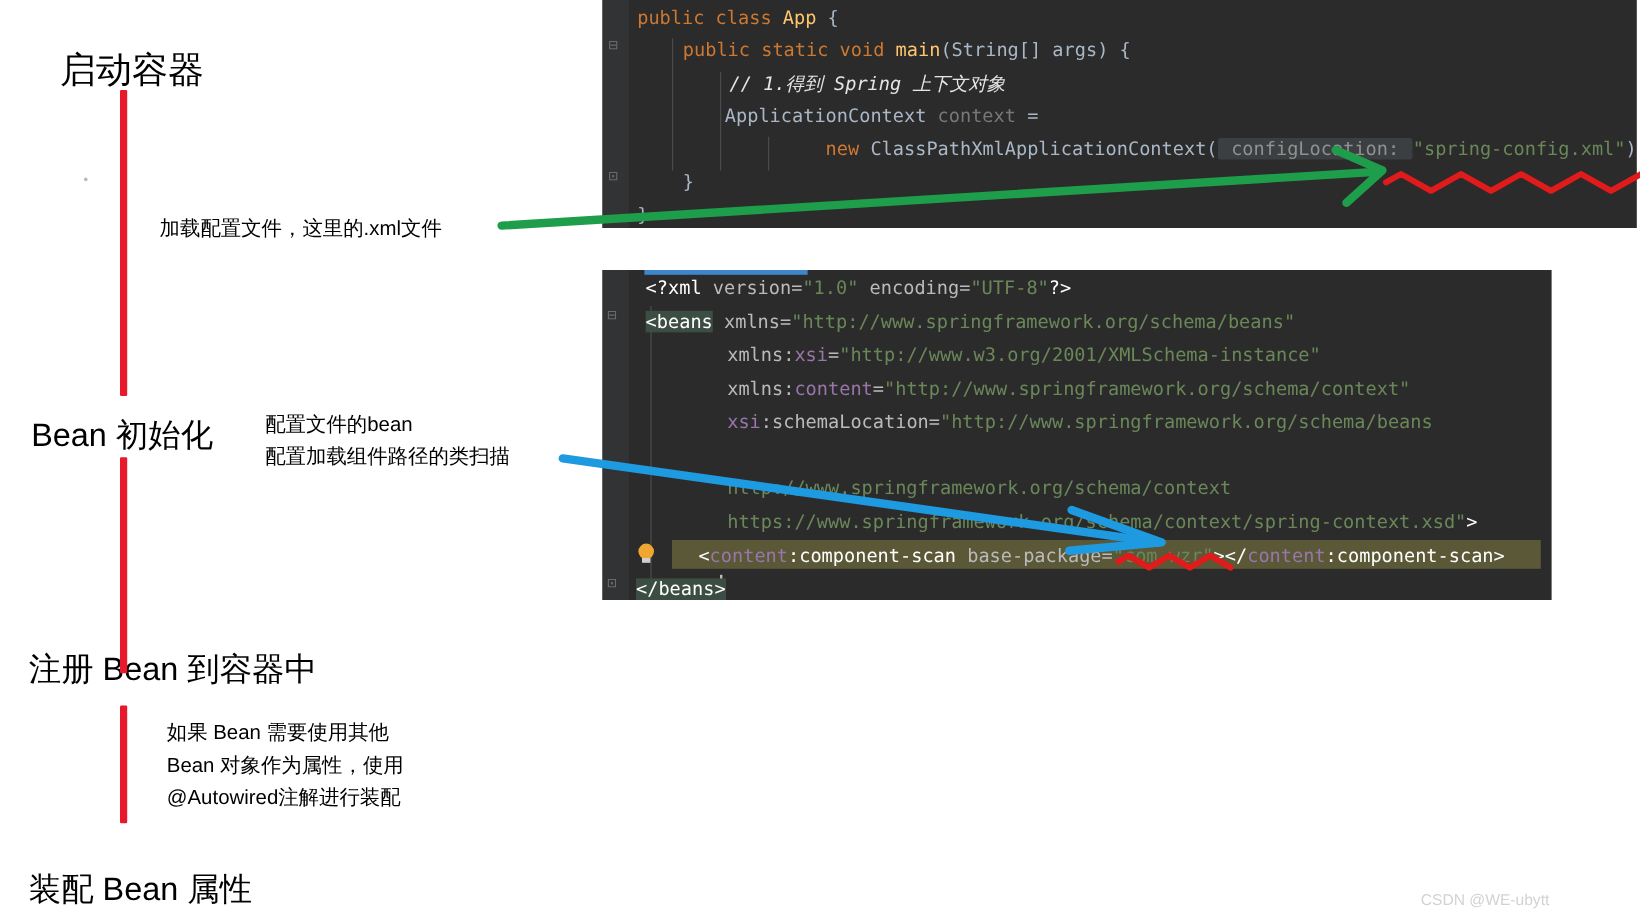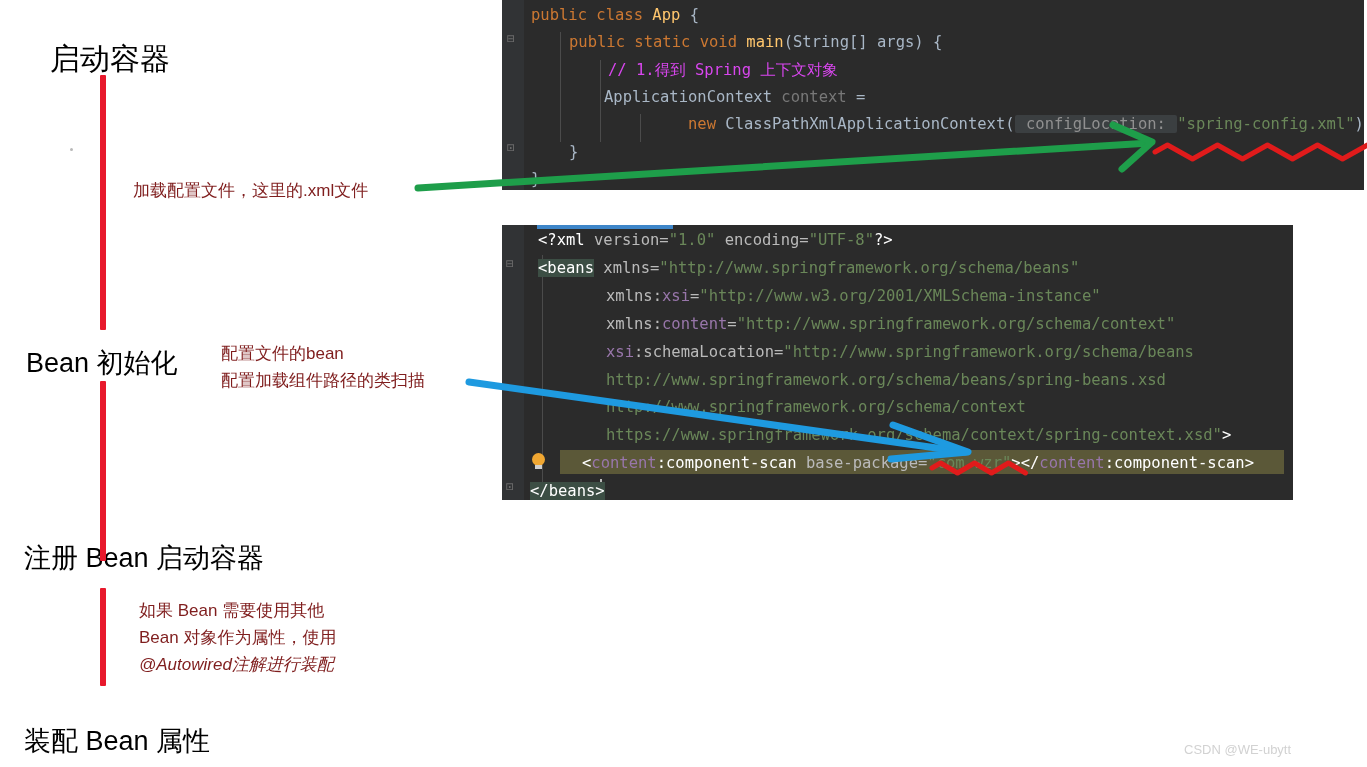--- a/index.html
+++ b/index.html
@@ -25,21 +25,21 @@
   }
   .timeline-bar {
     position: absolute;
     width: 6px;
     background: #e8192c;
     border-radius: 1px;
   }
 
   .note-red {
     position: absolute;
-    color: #7f1d1d;
+    color: #000000;
     font-family: "Liberation Sans", sans-serif;
     white-space: nowrap;
     line-height: 1.55;
   }
 
   .tiny-dot {
     position: absolute;
     width: 3px;
     height: 3px;
     background: #b9b9b9;
@@ -66,21 +66,21 @@
     position: absolute;
     white-space: pre;
     left: 0;
     font-family: "DejaVu Sans Mono", monospace;
     margin-left: 18px;
   }
 
   
   .t-key      { color: #cc7832; }
   .t-method   { color: #ffc66d; }
-  .t-comment  { color: #d946ef; }
+  .t-comment  { color: #e5e5e5; font-style: italic; }
   .t-string   { color: #6a8759; }
   .t-hintbg   { color: #909090; background: #3b3f41; border-radius: 2px; padding: 0 2px; }
   .t-plain    { color: #a9b7c6; }
   .t-grey     { color: #787878; }
   .x-attr     { color: #bababa; }
   .x-val      { color: #6a8759; }
   .x-ns       { color: #9876aa; }
   .x-punct    { color: #ffffff; }
 
   .hl-beans {
@@ -147,32 +147,32 @@
     font-family: "Liberation Sans", sans-serif;
     white-space: nowrap;
   }
 </style>
 </head>
 <body>
 
 <div id="flow-diagram">
     <div class="stage-label" style="left: 50px; top: 44px; font-size: 30px;">启动容器</div>
     <div class="stage-label" style="left: 26px; top: 350px; font-size: 27px;">Bean 初始化</div>
-    <div class="stage-label" style="left: 24px; top: 545px; font-size: 27px;">注册 Bean 启动容器</div>
+    <div class="stage-label" style="left: 24px; top: 545px; font-size: 27px;">注册 Bean 到容器中</div>
     <div class="stage-label" style="left: 24px; top: 728px; font-size: 27px;">装配 Bean 属性</div>
     <div class="timeline-bar" style="left: 100px; top: 75px; height: 255px;"></div>
     <div class="timeline-bar" style="left: 100px; top: 381px; height: 180px;"></div>
     <div class="timeline-bar" style="left: 100px; top: 588px; height: 98px;"></div>
     <div class="tiny-dot" style="left: 70px; top: 148px;"></div>
     <div class="note-red" style="left: 133px; top: 178px; font-size: 17px;">加载配置文件，这里的.xml文件</div>
     <div class="note-red" style="left: 221px; top: 341px; font-size: 17px;">配置文件的bean</div>
     <div class="note-red" style="left: 221px; top: 368px; font-size: 17px;">配置加载组件路径的类扫描</div>
     <div class="note-red" style="left: 139px; top: 598px; font-size: 17px;">如果 Bean 需要使用其他</div>
     <div class="note-red" style="left: 139px; top: 625px; font-size: 17px;">Bean 对象作为属性，使用</div>
-    <div class="note-red" style="left: 139px; top: 652px; font-size: 17px; font-style: italic;">@Autowired注解进行装配</div>
+    <div class="note-red" style="left: 139px; top: 652px; font-size: 17px;">@Autowired注解进行装配</div>
   </div>
 
 <div class="code-panel" id="java-panel" style="left: 502px; top: 0px; width: 862px; height: 190px;">
   <div class="gutter"></div>
   <div class="fold-mark" style="left:5px;top:31px;">⊟</div>
   <div class="fold-mark" style="left:5px;top:140px;">⊡</div>
   <div class="indent-guide" style="left:58px;top:32px;height:110px;"></div>
   <div class="indent-guide" style="left:98px;top:60px;height:82px;"></div>
   <div class="indent-guide" style="left:138px;top:114px;height:28px;"></div>
 <div class="code-line" style="top: 5px; padding-left: 11px; font-size: 15.5px; line-height: 20px;"><span class="t-key">public </span><span class="t-key">class </span><span class="t-method">App </span><span class="t-plain">{</span></div>
@@ -191,21 +191,20 @@
   <div class="fold-mark" style="left:4px;top:254px;">⊡</div>
   <div class="indent-guide" style="left:40px;top:30px;height:228px;"></div>
   <div class="bulb" style="left:30px;top:228px;"></div>
   <div class="bulb-base" style="left:33px;top:240px;"></div>
   <div class="caret" style="left:98px;top:254px;height:18px;"></div>
 <div class="code-line" style="top: 5px; padding-left: 18px; font-size: 15.5px; line-height: 20px;"><span class="x-punct">&lt;?xml </span><span class="x-attr">version=</span><span class="x-val">"1.0"</span><span class="x-attr"> encoding=</span><span class="x-val">"UTF-8"</span><span class="x-punct">?&gt;</span></div>
     <div class="code-line" style="top: 33px; padding-left: 18px; font-size: 15.5px; line-height: 20px;"><span class="x-punct hl-beans">&lt;beans</span><span class="x-attr"> xmlns=</span><span class="x-val">"http://www.springframework.org/schema/beans"</span></div>
     <div class="code-line" style="top: 61px; padding-left: 86px; font-size: 15.5px; line-height: 20px;"><span class="x-attr">xmlns:</span><span class="x-ns">xsi</span><span class="x-attr">=</span><span class="x-val">"http://www.w3.org/2001/XMLSchema-instance"</span></div>
     <div class="code-line" style="top: 89px; padding-left: 86px; font-size: 15.5px; line-height: 20px;"><span class="x-attr">xmlns:</span><span class="x-ns">content</span><span class="x-attr">=</span><span class="x-val">"http://www.springframework.org/schema/context"</span></div>
     <div class="code-line" style="top: 117px; padding-left: 86px; font-size: 15.5px; line-height: 20px;"><span class="x-ns">xsi</span><span class="x-attr">:schemaLocation=</span><span class="x-val">"http://www.springframework.org/schema/beans</span></div>
-    <div class="code-line" style="top: 145px; padding-left: 86px; font-size: 15.5px; line-height: 20px;"><span class="x-val">http://www.springframework.org/schema/beans/spring-beans.xsd</span></div>
     <div class="code-line" style="top: 172px; padding-left: 86px; font-size: 15.5px; line-height: 20px;"><span class="x-val">http://www.springframework.org/schema/context</span></div>
     <div class="code-line" style="top: 200px; padding-left: 86px; font-size: 15.5px; line-height: 20px;"><span class="x-val">https://www.springframework.org/schema/context/spring-context.xsd"</span><span class="x-punct">&gt;</span></div>
     <div class="hl-scan" style="left: 58px; top: 225px; height: 24px; width: 724px;"></div>
     <div class="code-line" style="top: 228px; padding-left: 62px; font-size: 15.5px; line-height: 20px;"><span class="x-punct">&lt;</span><span class="x-ns">content</span><span class="x-punct">:component-scan</span><span class="x-attr"> base-package=</span><span class="x-val">"com.wzr"</span><span class="x-punct">&gt;</span><span class="x-punct">&lt;/</span><span class="x-ns">content</span><span class="x-punct">:component-scan&gt;</span></div>
     <div class="code-line" style="top: 256px; padding-left: 10px; font-size: 15.5px; line-height: 20px;"><span class="x-punct hl-beans">&lt;/beans&gt;</span></div>
   </div>
 
 <svg id="overlay" viewBox="0 0 1367 767" xmlns="http://www.w3.org/2000/svg">
     <path d="M 418 188 L 1150 143" stroke="#1e9e4a" stroke-width="7" fill="none" stroke-linecap="round"></path>
     <path d="M 1113 125 L 1152 142 L 1122 169" stroke="#1e9e4a" stroke-width="7" fill="none" stroke-linecap="round" stroke-linejoin="round"></path>

